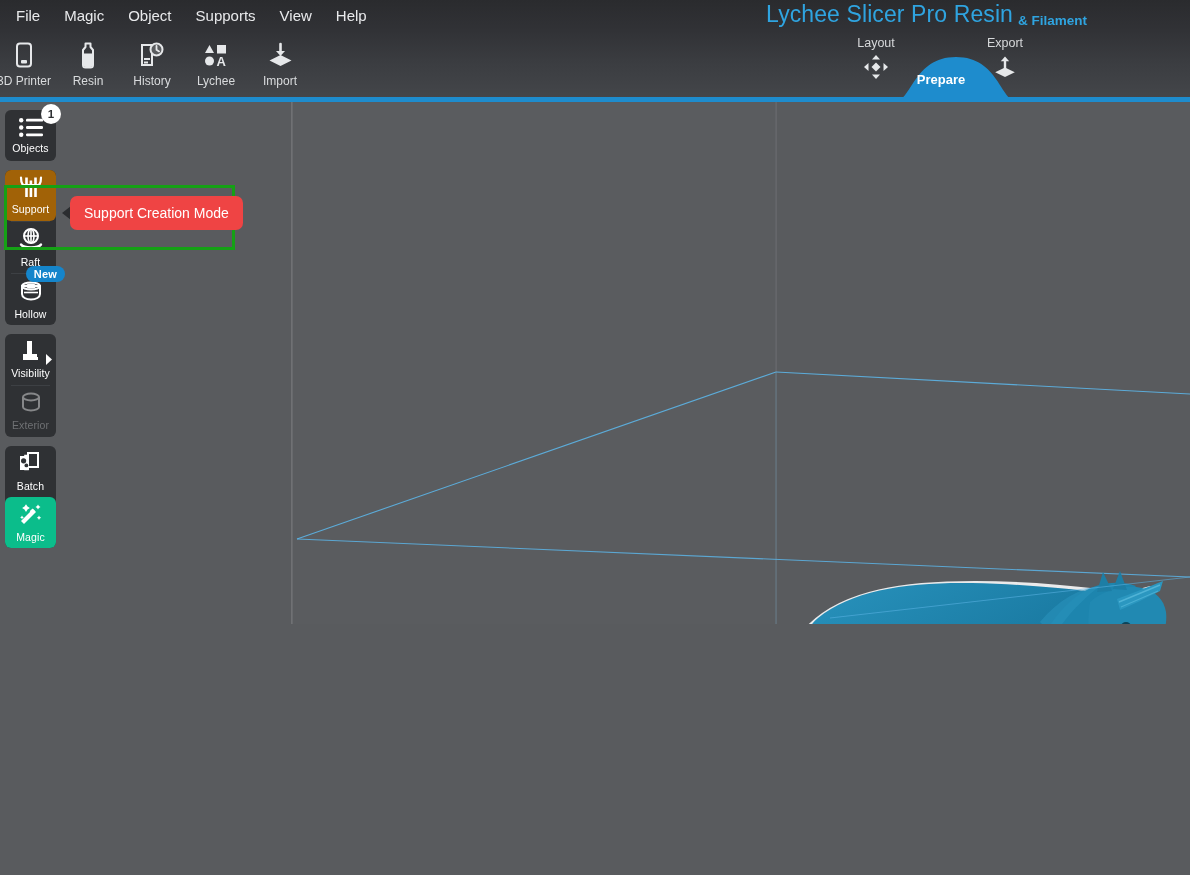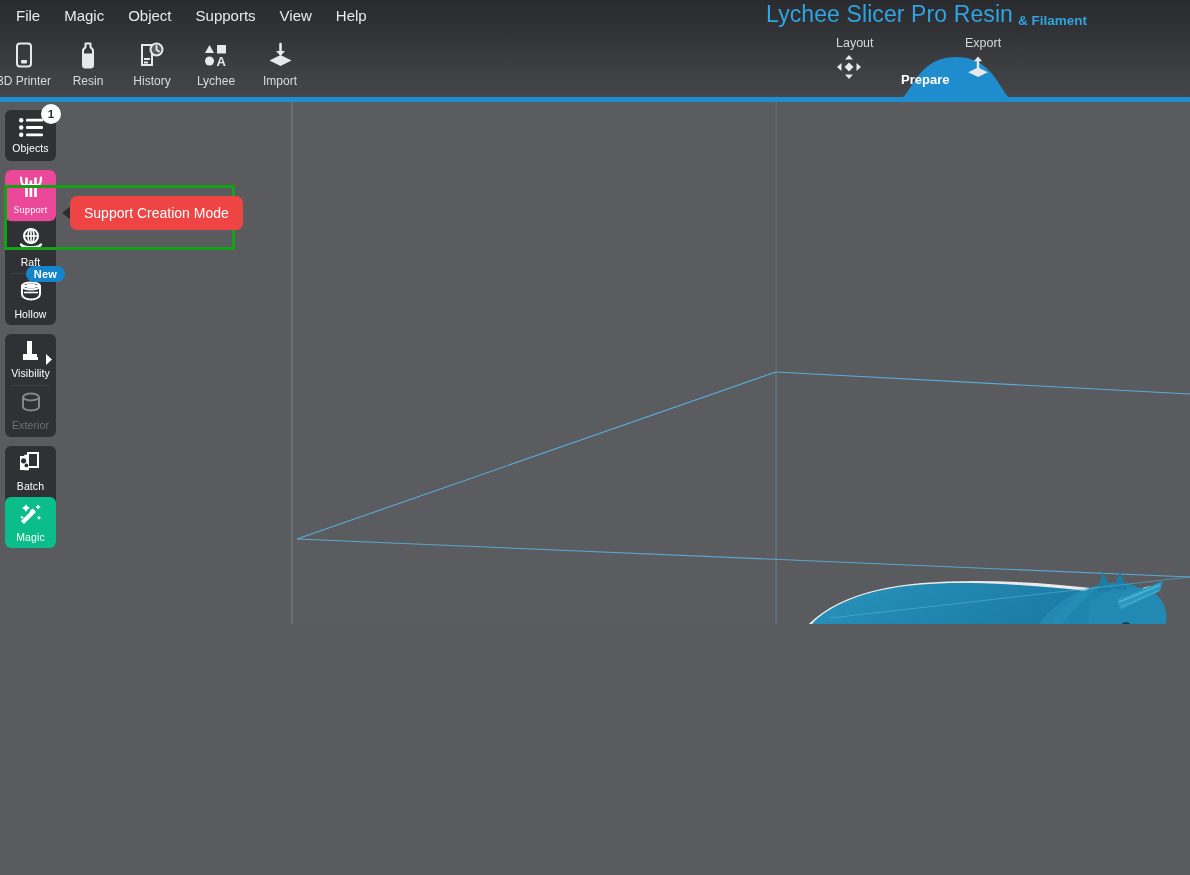--- a/index.html
+++ b/index.html
@@ -49,21 +49,21 @@
     white-space: nowrap;
   }
   #apptitle .brand { color: #2fa4e0; font-size: 23px; font-weight: 400; letter-spacing: .1px; }
   #apptitle .sub { color: #2fa4e0; font-size: 13.5px; font-weight: bold; }
 
   
   #modetabs {
     position: absolute; left: 836px; top: 36px; width: 240px; height: 66px;
   }
   .mode {
-    position: absolute; width: 80px; text-align: left; top: 0;
+    position: absolute; width: 80px; text-align: center; top: 0;
     cursor: default;
   }
   .mode .mlabel { font-size: 12.5px; color: #d7d9db; display: block; }
   .mode .micon { display:block; margin: 4px auto 0; }
   .mode.active .mlabel { color: #ffffff; font-weight: bold; font-size: 13px; margin-top: 41px; }
   #mode-layout { left: 0; }
   #mode-prepare { left: 65px; top: -5px; }
   #mode-export { left: 129px; }
   #prepare-hump { position: absolute; left: 58px; top: 17px; }
   #prepare-circle {
@@ -85,21 +85,21 @@
   }
   .tool {
     position: relative; width: 51px; height: 51px;
     display: flex; flex-direction: column; align-items: center; justify-content: center;
     cursor: default; border-radius: 6px;
   }
   .tool .tlabel {
     font-size: 10.5px; color: #ffffff; line-height: 11px; margin-top: 2px;
     letter-spacing: .1px;
   }
-  .tool.selected { background: #ec4899; font-family: Liberation Serif, serif; }
+  .tool.selected { background: #a16207; }
   .tool.magic { background: #0bbd8b; border-radius: 6px; }
   .tool.disabled .tlabel { color: #6f7174; }
   .tool.disabled svg { opacity: .42; }
   .rail-sep { height: 1px; background: #3d4044; margin: 0 6px; }
 
   
   .badge-count {
     position: absolute; right: -5px; top: -6px;
     width: 20px; height: 20px; border-radius: 50%;
     background: #ffffff; color: #2e3033;

